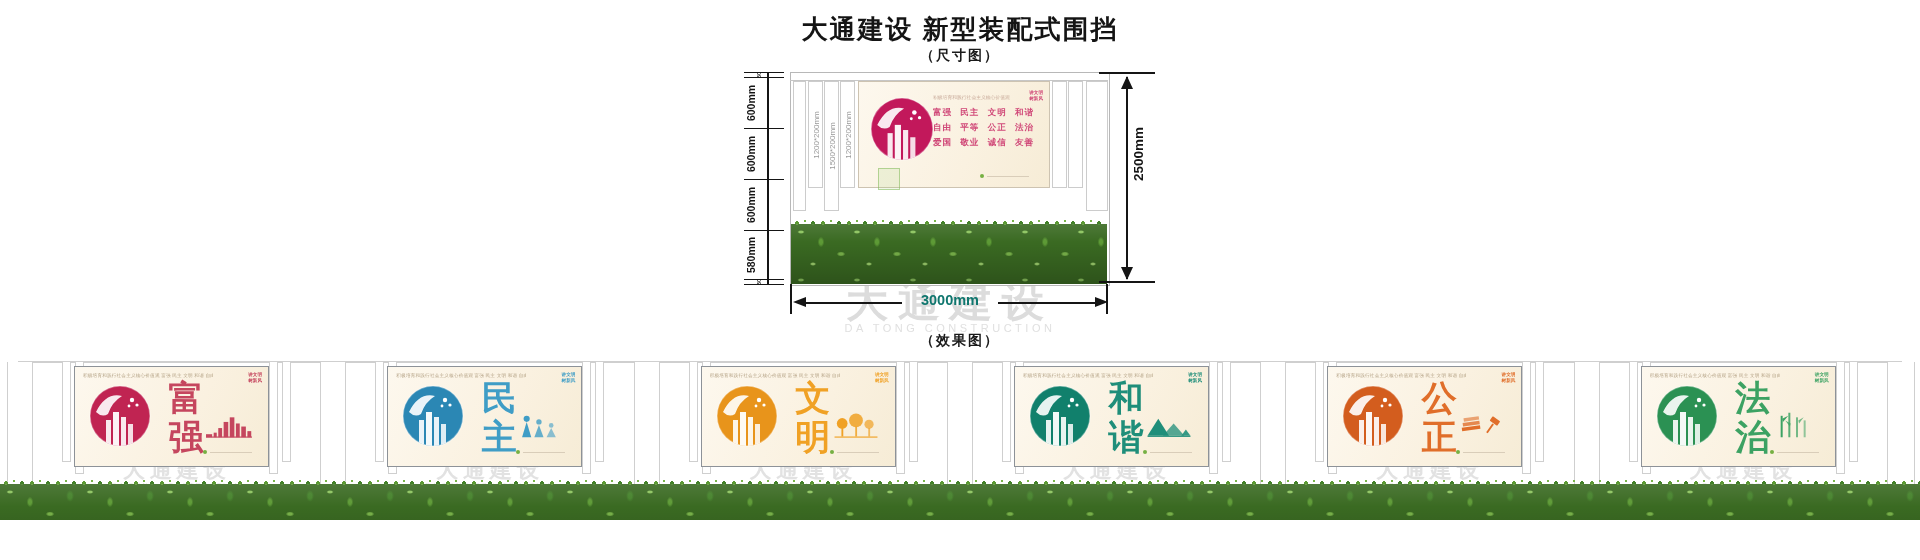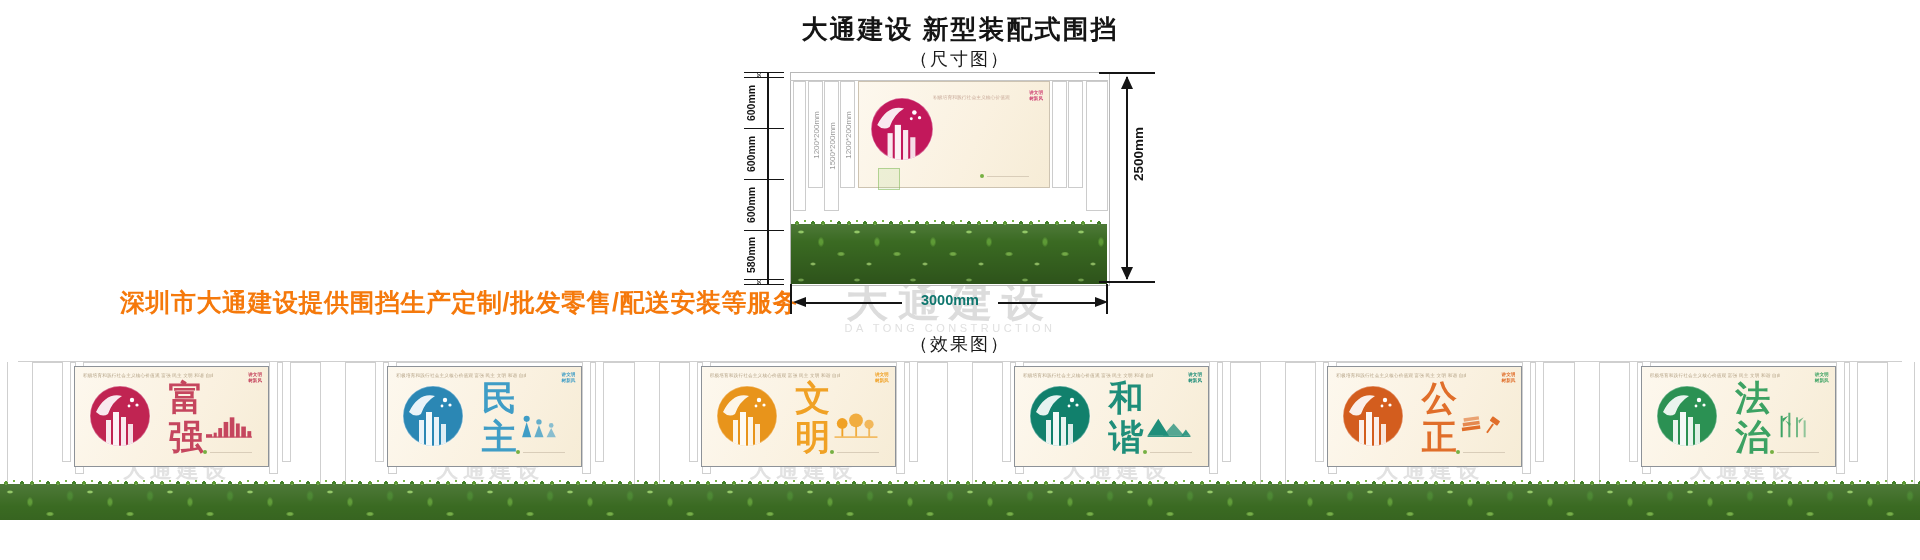--- a/index.html
+++ b/index.html
@@ -2,21 +2,21 @@
 <html><head>
 <meta charset="utf-8">
 <style>
   html,body{margin:0;padding:0;background:#fff;}
   .page{position:relative;width:1920px;height:520px;background:#fff;overflow:hidden;
         font-family:"Liberation Sans",sans-serif;color:#151515;}
   .abs{position:absolute;}
 
   
   .title{left:0;right:0;top:12px;text-align:center;font-size:26px;font-weight:bold;letter-spacing:2px;color:#141414;}
-  .caption{left:0;right:0;text-align:center;font-size:18px;letter-spacing:2px;color:#1a1a1a;}
+  .caption{left:0;right:0;text-align:center;font-size:14px;letter-spacing:2px;color:#1a1a1a;font-weight:bold;}
   .caption-dim{top:47px;}
   .caption-effect{top:332px;z-index:6;}
 
   
   .note{top:286px;font-size:25px;font-weight:bold;color:#f5790b;white-space:nowrap;letter-spacing:0.5px;}
   .note-left{left:120px;}
   .note-right{left:1186px;}
 
   
   .wm-d{left:760px;top:280px;width:380px;text-align:center;}
@@ -143,21 +143,20 @@
         <circle cx="32" cy="32" r="30"></circle>
       </clipPath>
     </defs>
 </svg>
 
 <div class="page">
 
   <div class="abs title">大通建设 新型装配式围挡</div>
   <div class="abs caption caption-dim">（尺寸图）</div>
 
-  <div class="abs note note-left">深圳市大通建设提供围挡生产定制/批发零售/配送安装等服务</div>
 
   <div class="abs wm-d">
     <div class="wm-d-cn">大通建设</div>
     <div class="wm-d-en">DA TONG CONSTRUCTION</div>
   </div>
 
   <div class="abs fence-rect"></div>
   <div class="abs fence-cap"></div>
   <div class="abs dpost dcol-left"></div>
   <div class="abs dpost dpost1">
@@ -179,20 +178,25 @@
         <rect x="33" y="33" width="5" height="31" opacity=".9"></rect>
         <rect x="40" y="40" width="5" height="24" opacity=".85"></rect>
         <path d="M8 28 Q18 8 34 12 Q24 18 20 30 Q14 34 8 28Z" opacity=".9"></path>
         <circle cx="44" cy="16" r="2.2"></circle>
           <circle cx="49" cy="21" r="1.6"></circle>
           <circle cx="41" cy="22" r="1.4"></circle>
       </g>
       <circle cx="32" cy="32" r="30" fill="none" stroke="rgba(255,255,255,.35)" stroke-width="1.5"></circle>
     </svg>
     <div class="dtagline">积极培育和践行社会主义核心价值观</div>
+    <div class="dvalues">
+      <div>富强 民主 文明 和谐</div>
+      <div>自由 平等 公正 法治</div>
+      <div>爱国 敬业 诚信 友善</div>
+    </div>
     <div class="sign-badge">
       <span>讲文明</span>
         <span>树新风</span>
     </div>
     <div class="dot-row">
         <span class="gdot"></span>
         <span class="gline"></span>
       </div>
   </div>
 

